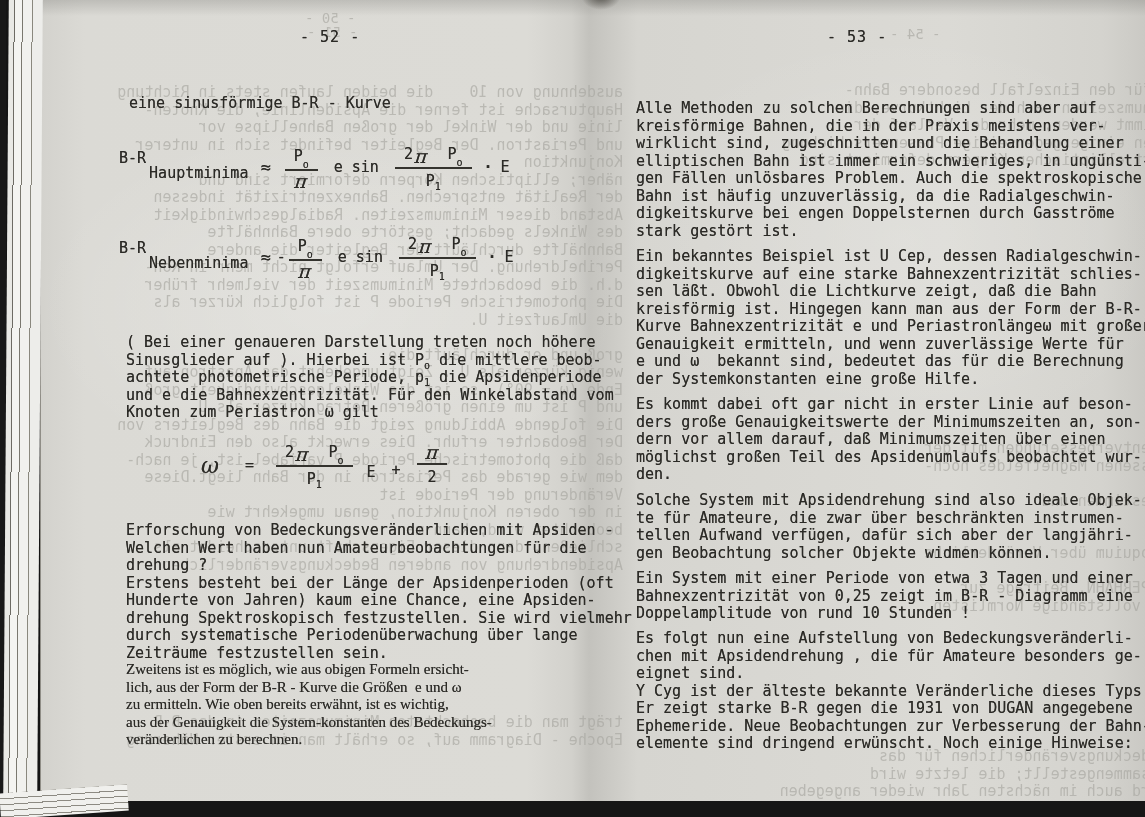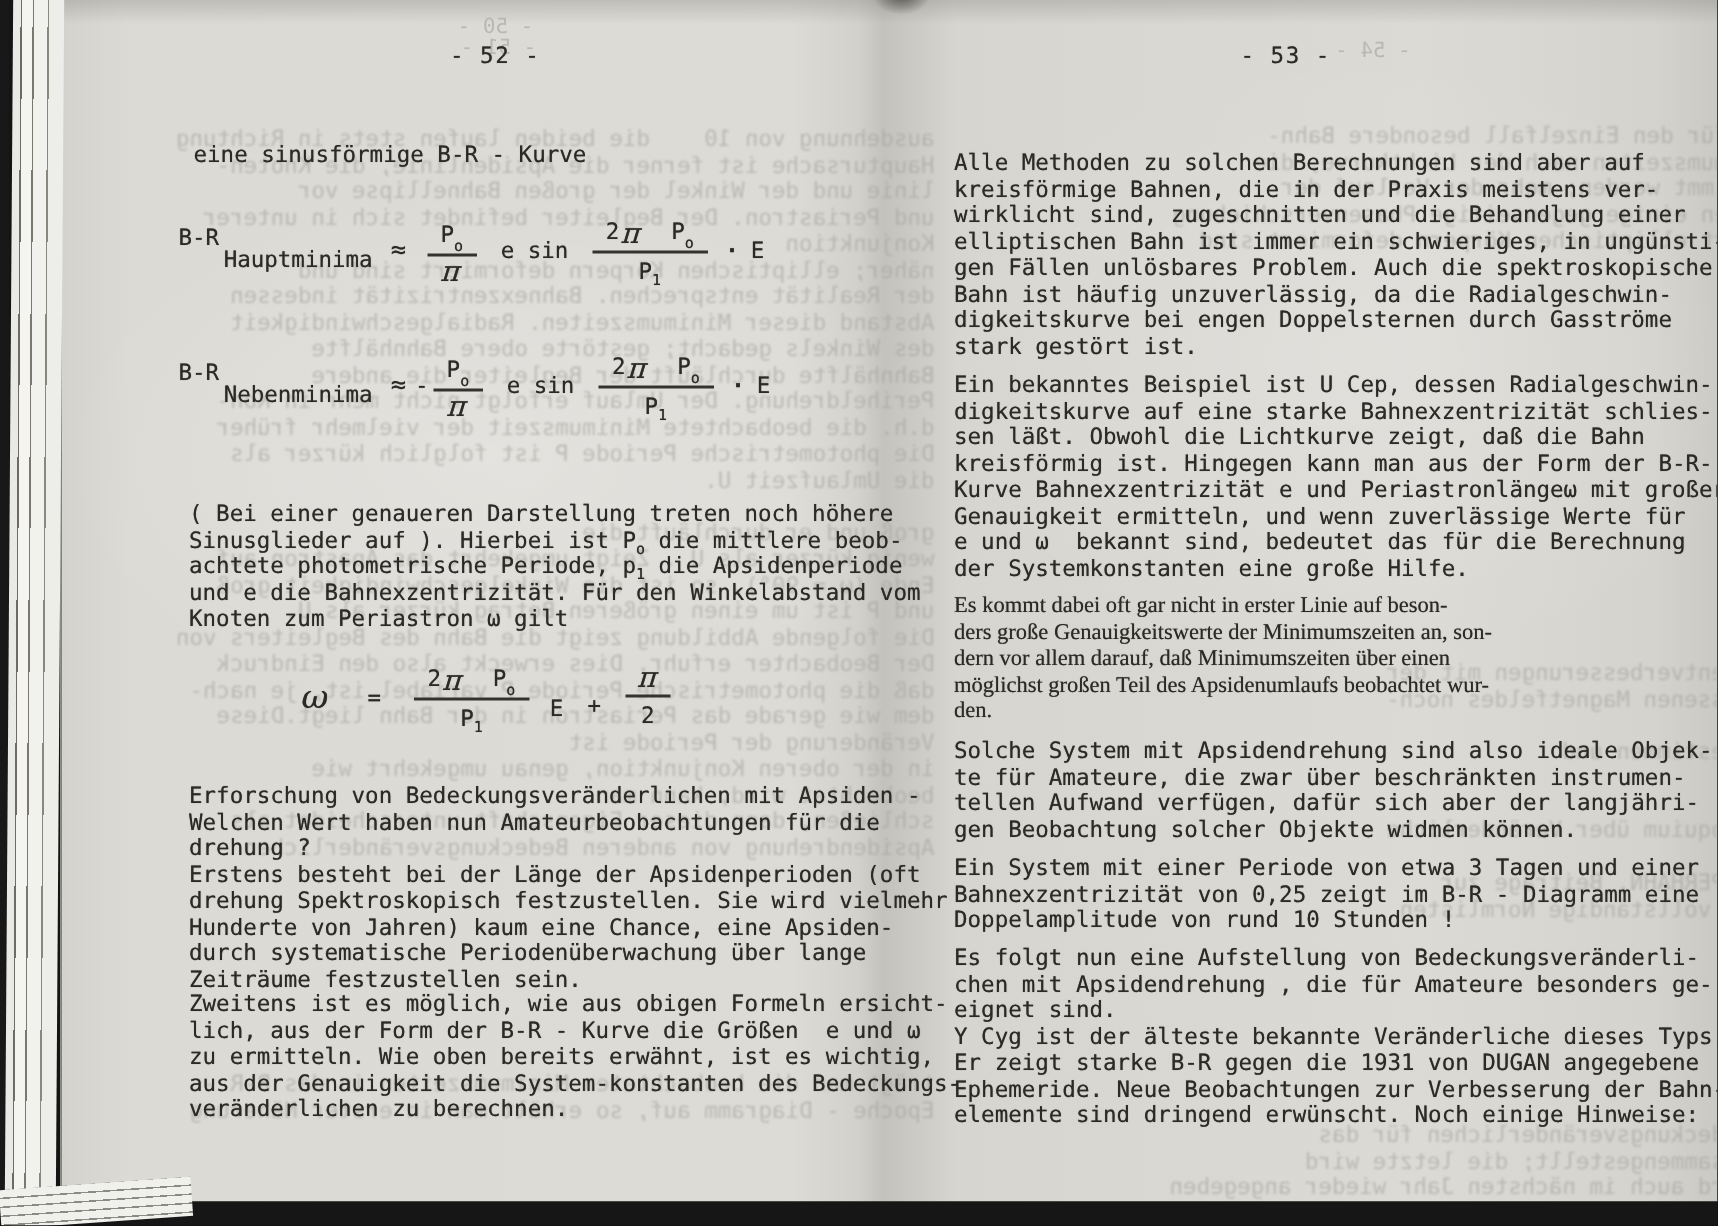--- a/index.html
+++ b/index.html
@@ -211,27 +211,27 @@
             </span>
           <span class="den">2</span>
         </span>
       </div>
 
       <div class="para" style="left:43px;top:522px;">
           <div class="tl">Erforschung von Bedeckungsveränderlichen mit Apsiden -</div>
           <div class="tl">Welchen Wert haben nun Amateurbeobachtungen für die</div>
           <div class="tl">drehung ?</div>
           <div class="tl">Erstens besteht bei der Länge der Apsidenperioden (oft</div>
+          <div class="tl">Hunderte von Jahren) kaum eine Chance, eine Apsiden-</div>
           <div class="tl">drehung Spektroskopisch festzustellen. Sie wird vielmehr</div>
-          <div class="tl">Hunderte von Jahren) kaum eine Chance, eine Apsiden-</div>
           <div class="tl">durch systematische Periodenüberwachung über lange</div>
           <div class="tl">Zeiträume festzustellen sein.</div>
         </div>
 
-      <div class="para" style="left:43px;top:661px;">
+      <div class="para" style="left:43px;top:661px;font-family:Liberation Serif, serif;">
           <div class="tl">Zweitens ist es möglich, wie aus obigen Formeln ersicht-</div>
           <div class="tl">lich, aus der Form der B-R - Kurve die Größen  e und ω</div>
           <div class="tl">zu ermitteln. Wie oben bereits erwähnt, ist es wichtig,</div>
           <div class="tl">aus der Genauigkeit die System-konstanten des Bedeckungs-</div>
           <div class="tl">veränderlichen zu berechnen.</div>
         </div>
     </div>
 
     <div class="page page-right">
 
@@ -277,21 +277,21 @@
       <div class="para" style="left:8px;top:248px;">
           <div class="tl">Ein bekanntes Beispiel ist U Cep, dessen Radialgeschwin-</div>
           <div class="tl">digkeitskurve auf eine starke Bahnexzentrizität schlies-</div>
           <div class="tl">sen läßt. Obwohl die Lichtkurve zeigt, daß die Bahn</div>
           <div class="tl">kreisförmig ist. Hingegen kann man aus der Form der B-R-</div>
           <div class="tl">Kurve Bahnexzentrizität e und Periastronlängeω mit großer</div>
           <div class="tl">Genauigkeit ermitteln, und wenn zuverlässige Werte für</div>
           <div class="tl">e und ω  bekannt sind, bedeutet das für die Berechnung</div>
           <div class="tl">der Systemkonstanten eine große Hilfe.</div>
         </div>
-      <div class="para" style="left:8px;top:396px;font-family:Liberation Serif, serif;">
+      <div class="para" style="left:8px;top:396px;">
           <div class="tl">Es kommt dabei oft gar nicht in erster Linie auf beson-</div>
           <div class="tl">ders große Genauigkeitswerte der Minimumszeiten an, son-</div>
           <div class="tl">dern vor allem darauf, daß Minimumszeiten über einen</div>
           <div class="tl">möglichst großen Teil des Apsidenumlaufs beobachtet wur-</div>
           <div class="tl">den.</div>
         </div>
       <div class="para" style="left:8px;top:492px;">
           <div class="tl">Solche System mit Apsidendrehung sind also ideale Objek-</div>
           <div class="tl">te für Amateure, die zwar über beschränkten instrumen-</div>
           <div class="tl">tellen Aufwand verfügen, dafür sich aber der langjähri-</div>

